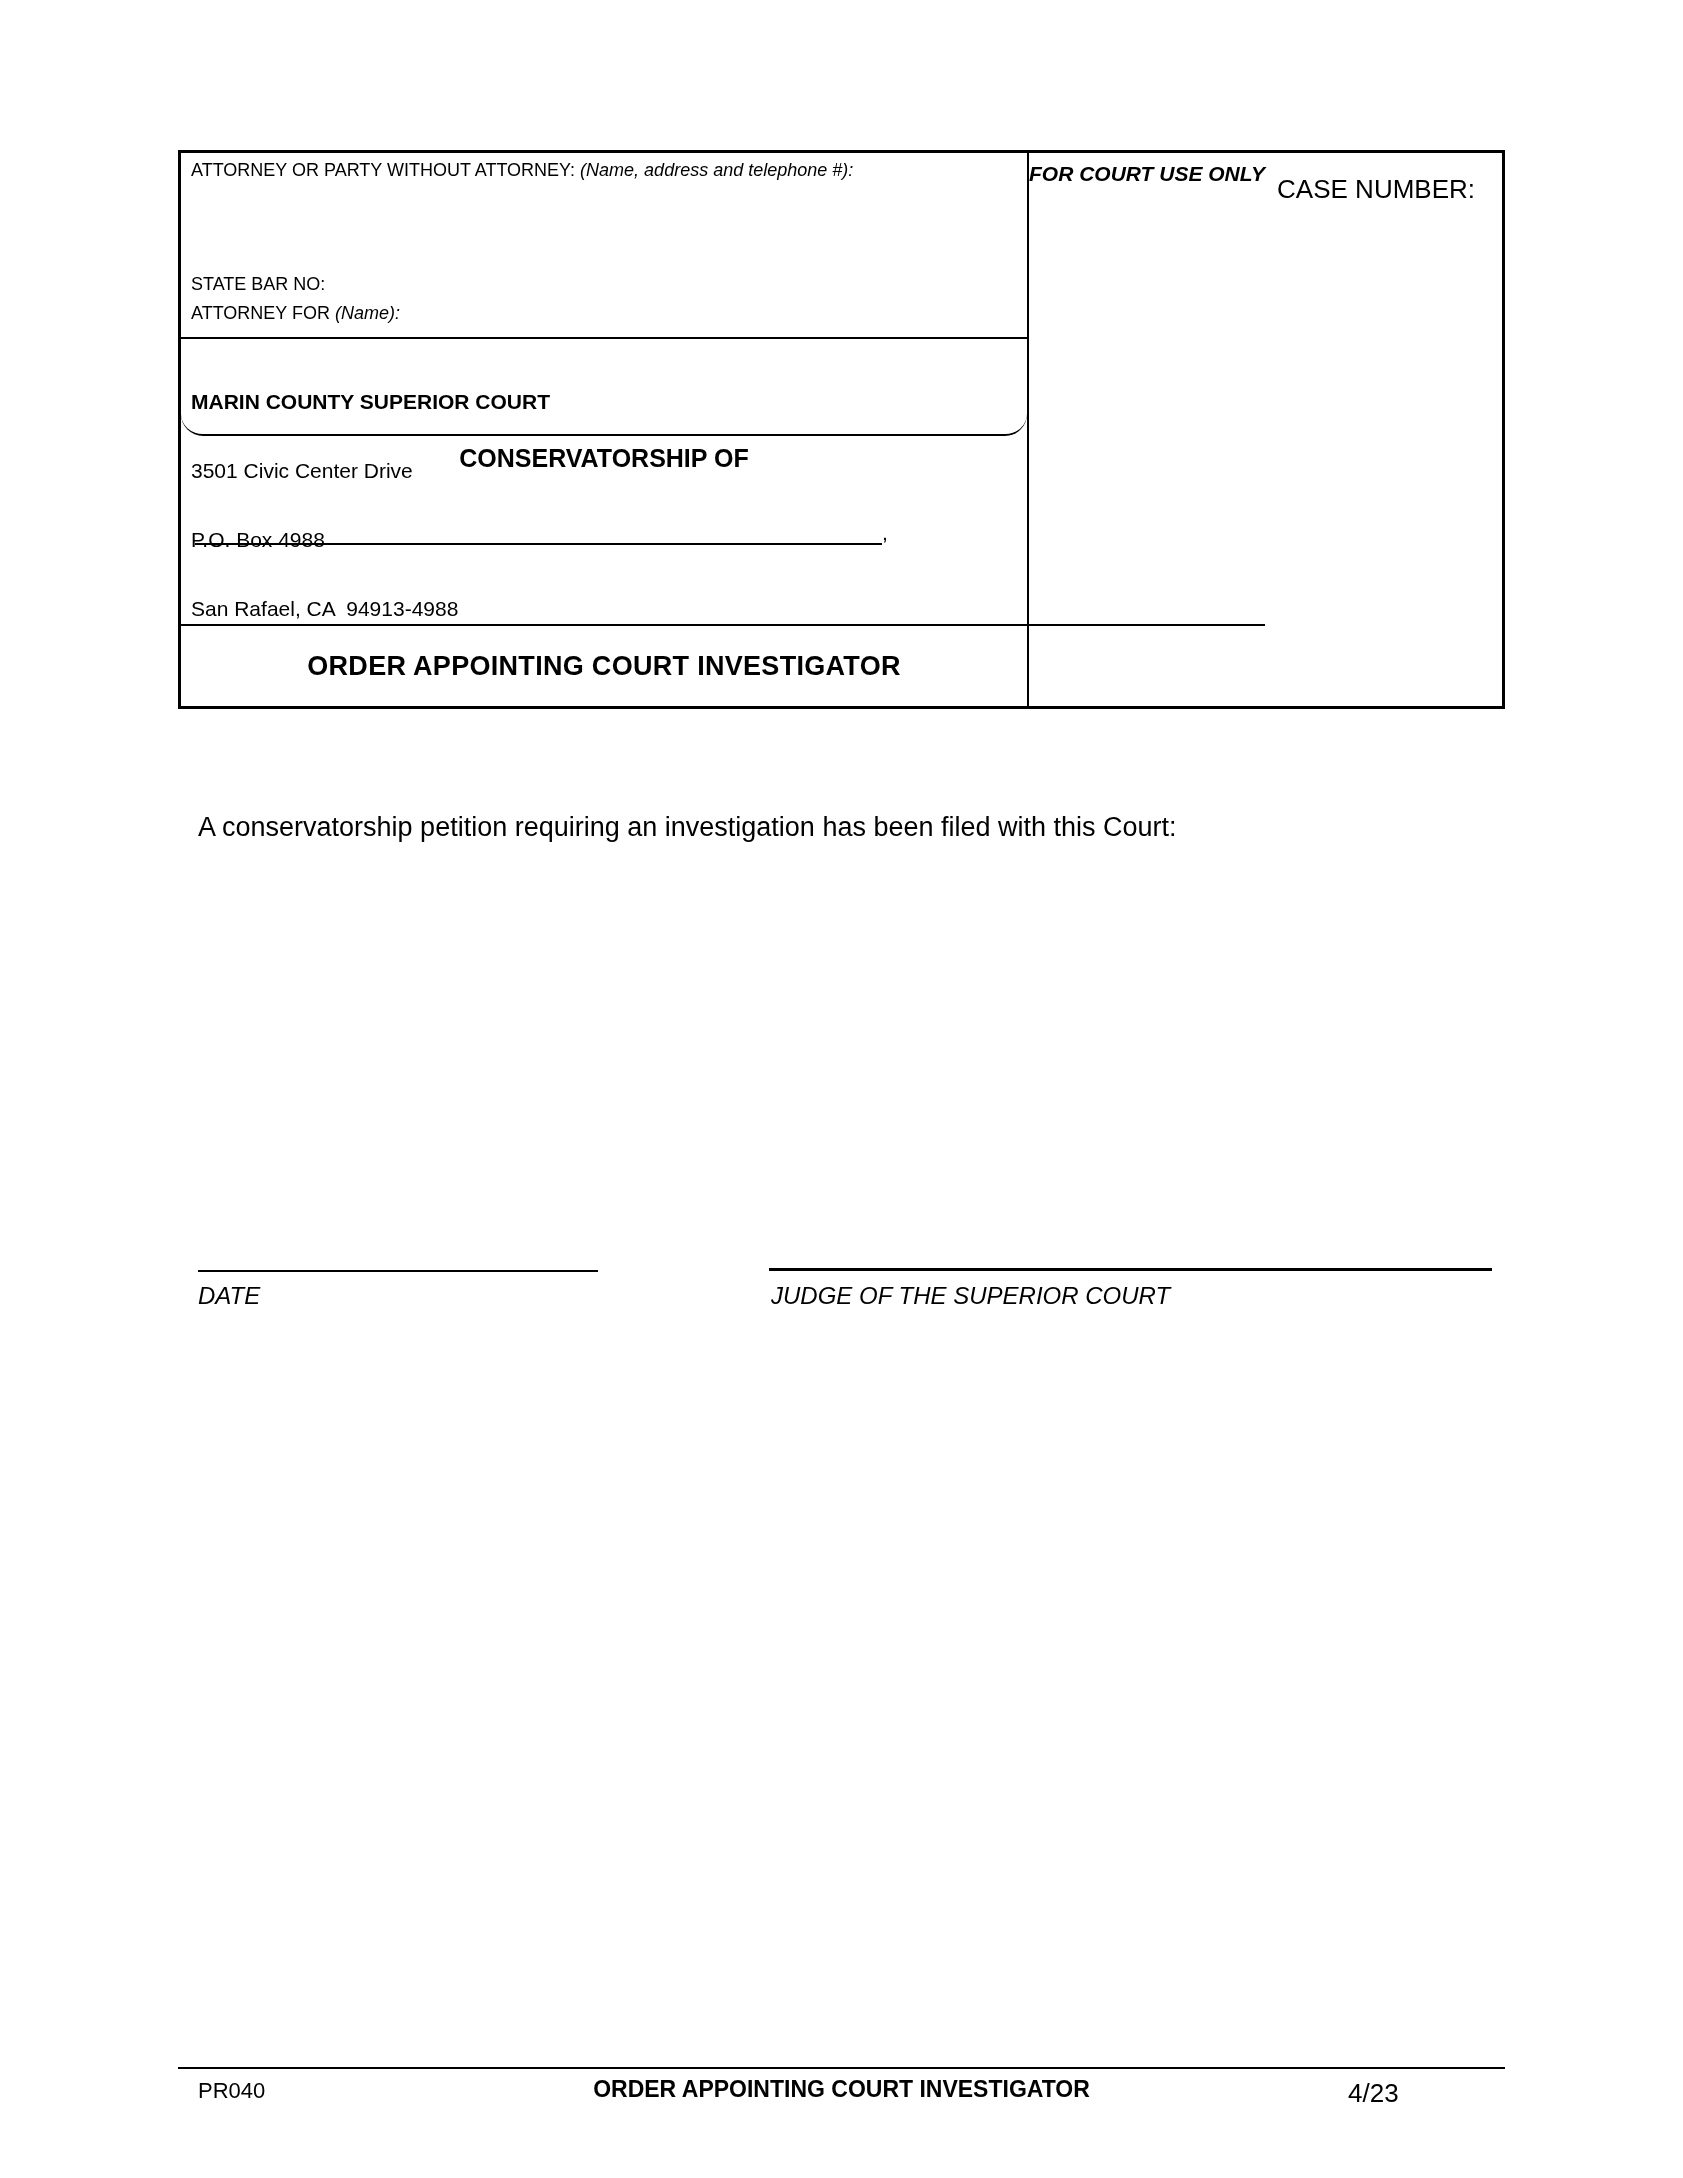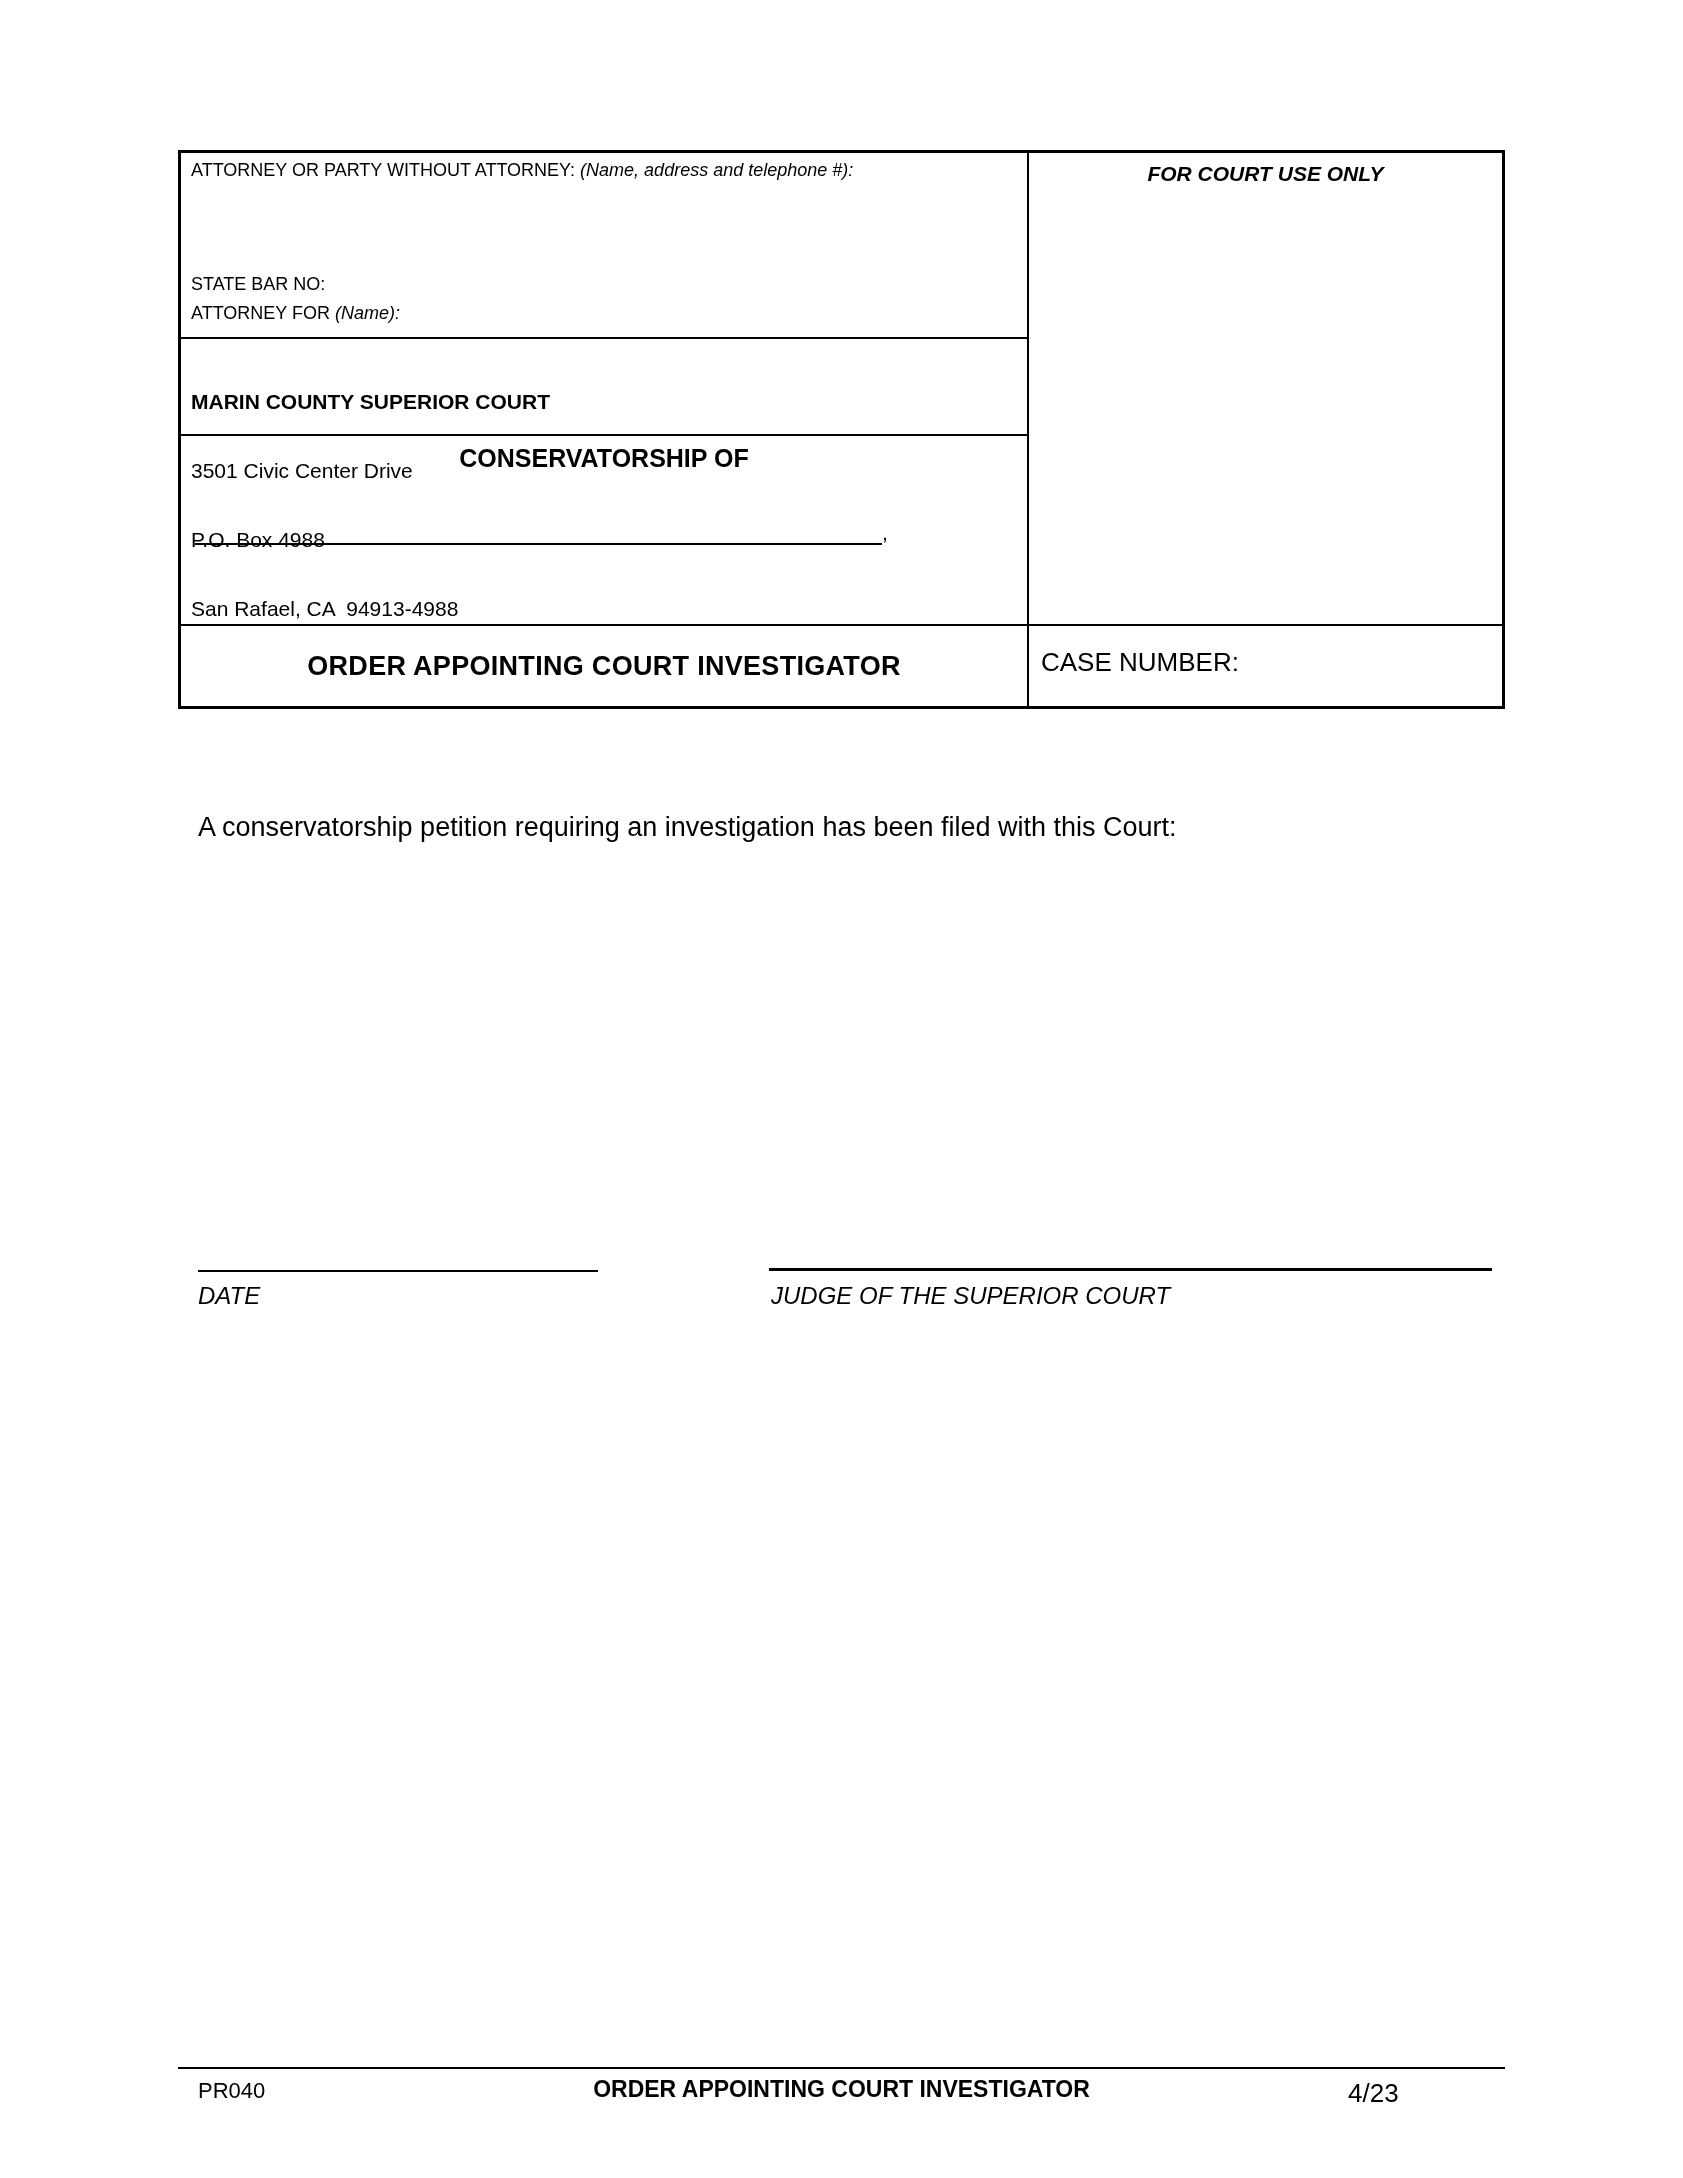--- a/index.html
+++ b/index.html
@@ -3,30 +3,30 @@
 <meta charset="utf-8">
 <style>
   * { margin:0; padding:0; box-sizing:border-box; }
   html, body { background:#ffffff; }
   body { font-family:"Liberation Sans", sans-serif; color:#000; }
   .page { position:relative; width:1683px; height:2178px; background:#ffffff; margin:0 auto; overflow:hidden; }
 
   
   .form-box { position:absolute; left:178px; top:150px; width:1327px; height:559px; border:3px solid #000; display:flex; }
   .left-col { width:848px; border-right:2px solid #000; display:flex; flex-direction:column; }
-  .right-col { flex:1; display:flex; flex-direction:column; }
+  .right-col { flex:1; display:flex; flex-direction:row; }
 
   .attorney-row { height:186px; border-bottom:2px solid #000; position:relative; padding:7px 10px; }
   .attorney-label { font-size:18px; }
   .italic { font-style:italic; }
   .attorney-blank { position:absolute; left:10px; top:36px; right:10px; height:77px; }
   .state-bar { position:absolute; left:10px; top:121px; font-size:18px; }
   .attorney-for { position:absolute; left:10px; top:150px; font-size:18px; }
 
-  .court-row { height:97px; border-bottom:2px solid #000; padding:5px 10px; font-size:21px; line-height:23px; white-space:pre-wrap; }
+  .court-row { height:97px; border-bottom:2px solid #000; padding:5px 10px; font-size:21px; line-height:23px; white-space:pre-wrap;border-radius:22px; }
   .court-name { font-weight:bold; }
 
   .cons-row { height:190px; border-bottom:2px solid #000; position:relative; padding:8px 10px;text-align:center; }
   .cons-label { font-weight:bold; font-size:25px; }
   .cons-line-wrap { position:absolute; left:14px; top:79px; font-size:21px; }
   .fill-line { display:inline-block; width:687px; height:30px; border-bottom:2px solid #000; vertical-align:bottom; }
 
   .title-row { flex:1; display:flex; align-items:center; justify-content:center; }
   .form-title { font-weight:bold; font-size:27px; letter-spacing:0.3px; }
 

